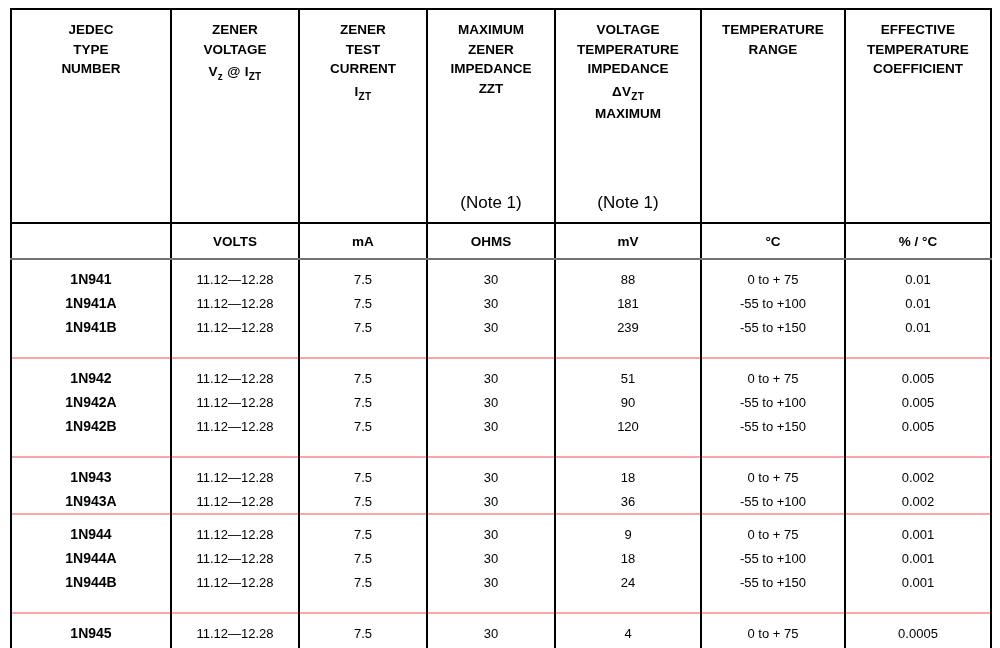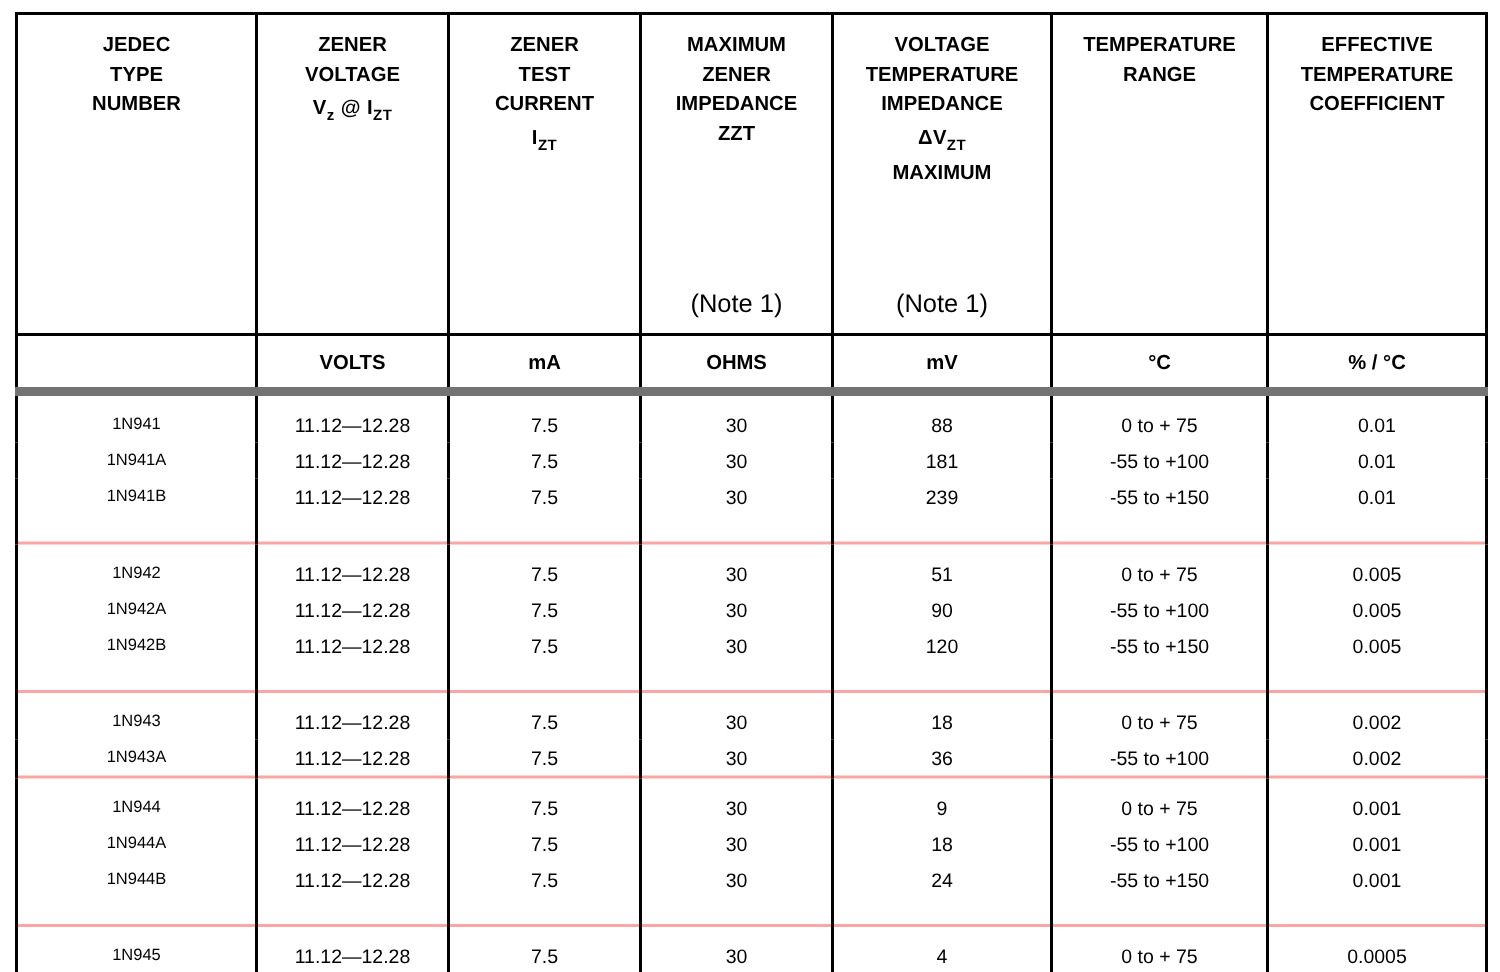--- a/index.html
+++ b/index.html
@@ -67,34 +67,34 @@
   .note {
     font-weight: normal;
     font-size: 17px;
     margin-top: auto;
     padding-top: 6px;
   }
   .spacer-grow { flex: 1 1 auto; }
 
   
   tr.units td {
-    border-bottom: 6px solid #737373;
+    border-bottom: 2px solid #737373;
     height: 34px;
     font-weight: bold;
     font-size: 13.5px;
   }
 
   
   tr.data td {
     height: 24px;
     font-size: 13px;
   }
   tr.data td.type {
-    font-weight: normal;
-    font-size: 11px;
+    font-weight: bold;
+    font-size: 14px;
   }
   tr.group-end td {
     padding-bottom: 18px;
   }
   tr.group-start td {
     padding-top: 7px;
   }
   tr.sep td {
     border-top: 2px solid #fca5a5;
   }

